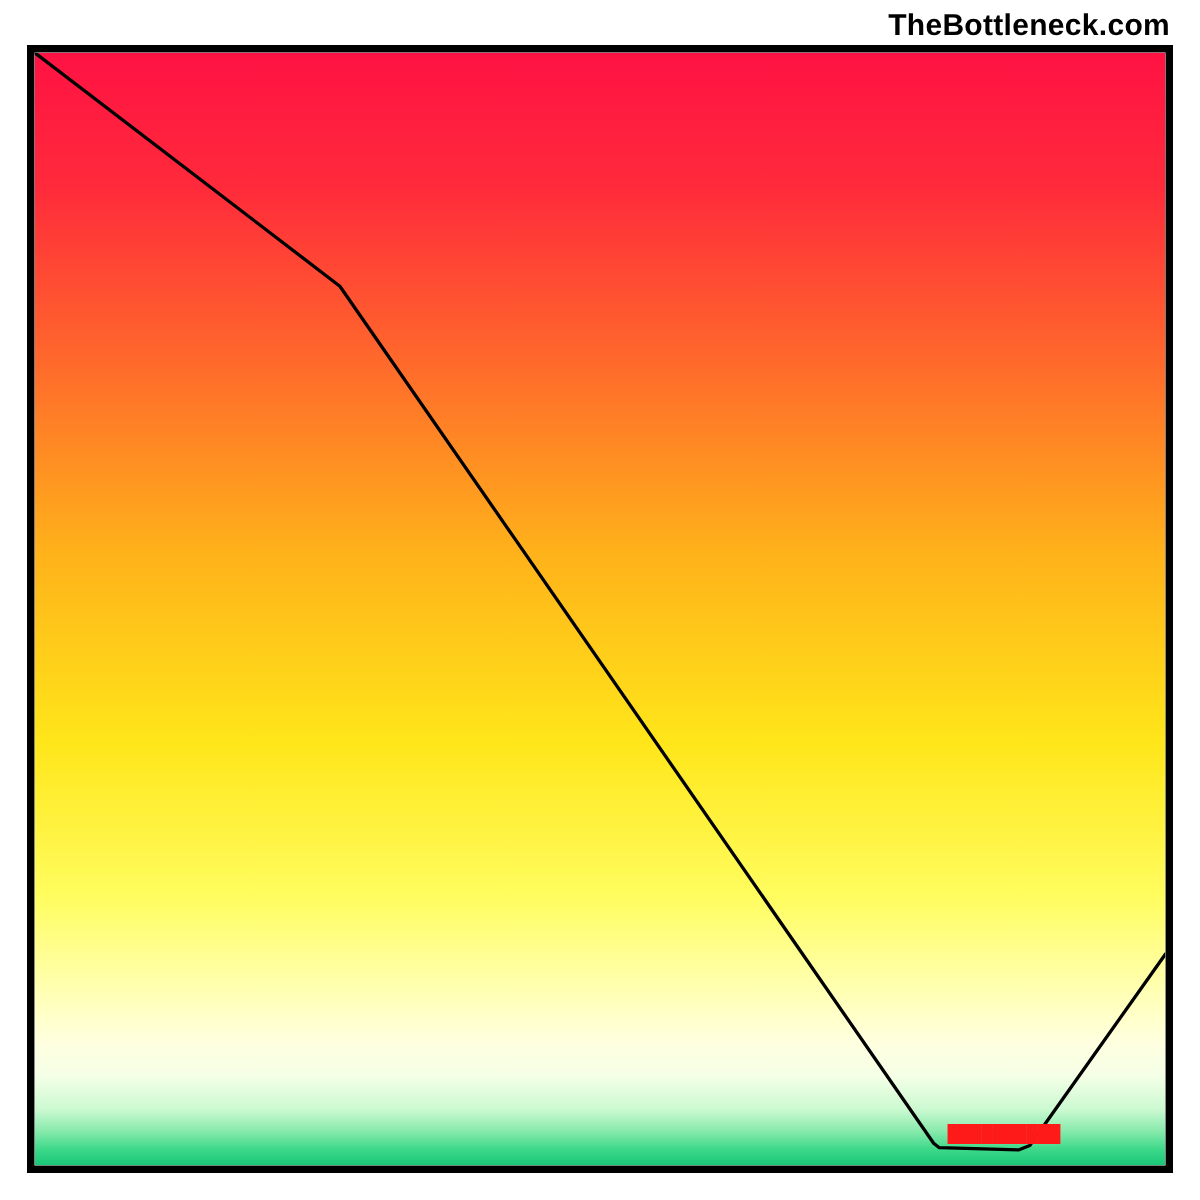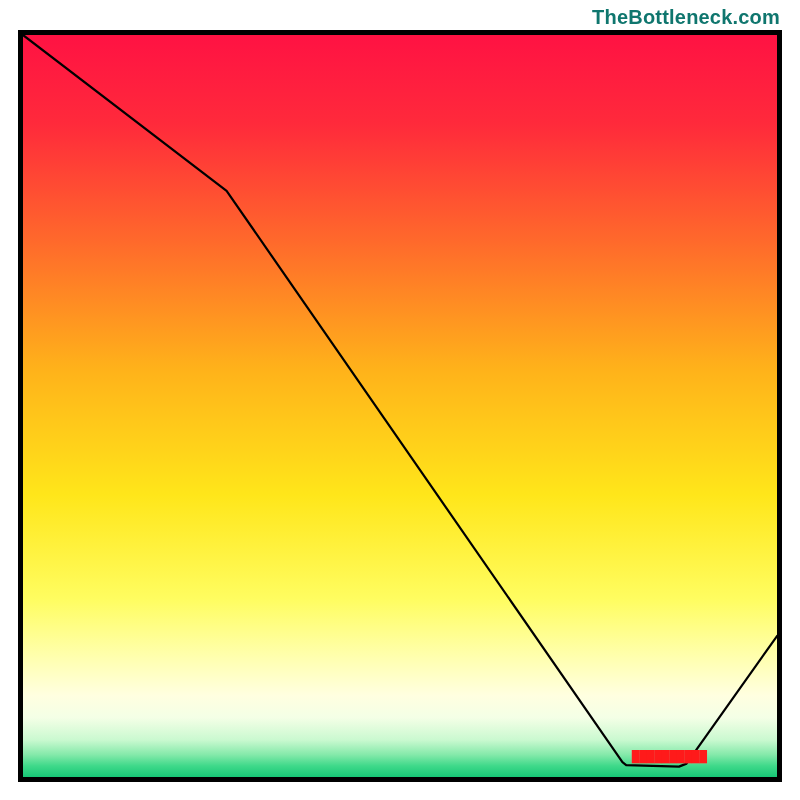--- a/index.html
+++ b/index.html
@@ -13,21 +13,21 @@
   }
   .stage {
     position: relative;
     width: 800px;
     height: 800px;
   }
   .watermark {
     position: absolute;
     top: 6px;
     right: 20px;
-    color: #0f766e;
+    color: #000000;
     font-size: 20px;
     font-weight: 600;
     letter-spacing: 0.2px;
     z-index: 40;
   }
   .frame {
     position: absolute;
     left: 18px;
     top: 30px;
     width: 764px;   

